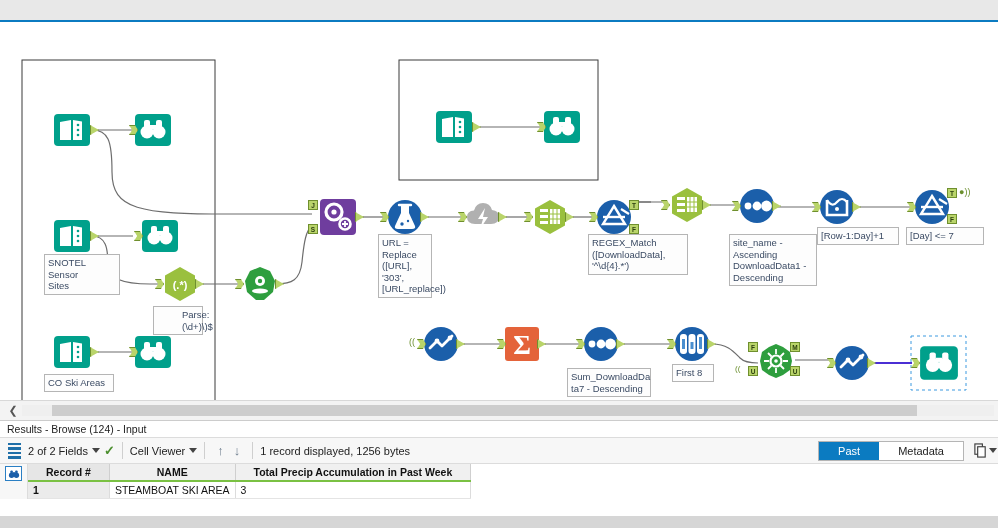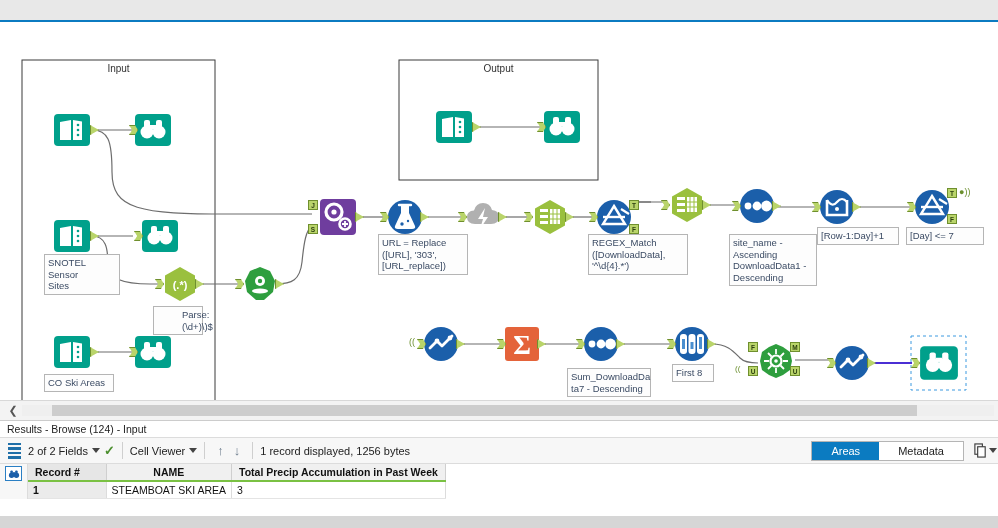--- a/index.html
+++ b/index.html
@@ -170,21 +170,21 @@
     background: #fff;
   }
   table.grid { border-collapse: collapse; font-size: 10.5px; }
   table.grid th {
     background: #f0f0f0;
     border-right: 1px solid #cfcfcf;
     border-bottom: 2px solid #7ac143;
     font-size: 10.5px;
     font-weight: bold;
     color: #111;
-    padding: 2px 7px;
+    padding: 2px 18px;
     text-align: center;
     white-space: nowrap;
   }
   table.grid th.rec { background: #e6e6e6; text-align: left; }
   table.grid td {
     border-right: 1px solid #dcdcdc;
     border-bottom: 1px solid #e4e4e4;
     padding: 2px 5px;
     color: #111;
     white-space: nowrap;
@@ -245,26 +245,20 @@
       <path d="M620,322 L673,322"></path>
       <path d="M712,322 C728,322 734,330 740,336 C744,340 750,341 758,341"></path>
       <path d="M795,338 L832,338"></path>
     </g>
 
     <path d="M873,341 L912,341" stroke="#4b2fd4" stroke-width="2" fill="none"></path>
 
     <rect x="911" y="314" width="55" height="54" fill="none" stroke="#3d9ae0" stroke-width="1" stroke-dasharray="3 3"></rect>
   </svg>
 
-  <div class="container-box" style="left:22px; top:38px; width:193px; height:348px; border:none;">
-    <div class="container-title">Input</div>
-  </div>
-  <div class="container-box" style="left:399px; top:38px; width:199px; height:120px; border:none;">
-    <div class="container-title">Output</div>
-  </div>
 
   <div class="tool" style="left:52px; top:88px;">
     <svg width="40" height="40" viewBox="0 0 40 40">
       <rect x="2" y="4" width="36" height="32" rx="4" fill="#00a08b"></rect>
       <path d="M8 12 L19 10 L19 30 L8 30 Z" fill="#ffffff"></path>
       <path d="M21 10 L30 11.5 L30 30 L21 30 Z" fill="#ffffff"></path>
       <circle cx="26" cy="15" r="1.3" fill="#00a08b"></circle>
       <circle cx="26" cy="20" r="1.3" fill="#00a08b"></circle>
       <circle cx="26" cy="25" r="1.3" fill="#00a08b"></circle>
     </svg>
@@ -396,21 +390,21 @@
     <div class="port in" style="left:-6px; top:14px;"></div>
     <svg width="38" height="38" viewBox="0 0 38 38">
       <circle cx="19" cy="19" r="17" fill="#1b5faa"></circle>
       <path d="M15 7 L15 15 L9 28 Q8 31 12 31 L26 31 Q30 31 29 28 L23 15 L23 7 Z" fill="#ffffff"></path>
       <path d="M13 7 L25 7" stroke="#ffffff" stroke-width="2.4" stroke-linecap="round"></path>
       <circle cx="16" cy="26" r="1.7" fill="#1b5faa"></circle>
       <circle cx="22" cy="23" r="1.2" fill="#1b5faa"></circle>
     </svg>
     <div class="port out" style="left:34px; top:14px;"></div>
   </div>
-  <div class="ann" style="left:378px; top:212px; width:90px;">URL = Replace
+  <div class="ann" style="left:378px; top:212px; width:54px;">URL = Replace
 ([URL], '303',
 [URL_replace])</div>
 
   <div class="tool" style="left:464px; top:176px;">
     <div class="port in" style="left:-6px; top:14px;"></div>
     <svg width="38" height="38" viewBox="0 0 38 38">
       <path d="M11 26 Q3 26 3 19 Q3 13 10 12.5 Q12 5 19 5 Q26 5 28 12 Q35 12.5 35 19 Q35 26 27 26 Z" fill="#b0b0b0"></path>
       <polygon points="21,10 14,21 19,21 16,31 24,19 19,19" fill="#ffffff"></polygon>
     </svg>
     <div class="port out" style="left:34px; top:14px;"></div>
@@ -616,21 +610,21 @@
     <span>Cell Viewer</span>
     <span class="caret-down"></span>
   </div>
   <div class="tb-sep"></div>
   <span class="arrow-btn">↑</span>
   <span class="arrow-btn">↓</span>
   <div class="tb-sep"></div>
   <span>1 record displayed, 1256 bytes</span>
   <div class="spacer"></div>
   <div class="seg-group">
-    <div class="seg active">Areas</div>
+    <div class="seg active">Past</div>
     <div class="seg">Metadata</div>
   </div>
   <div class="copy-icon-cell">
     <svg width="15" height="15" viewBox="0 0 16 16">
       <rect x="2" y="1" width="8" height="11" fill="none" stroke="#3a3a3a" stroke-width="1.2"></rect>
       <rect x="5" y="4" width="8" height="11" fill="#ffffff" stroke="#3a3a3a" stroke-width="1.2"></rect>
     </svg>
     <span class="caret-down"></span>
   </div>
 </div>

